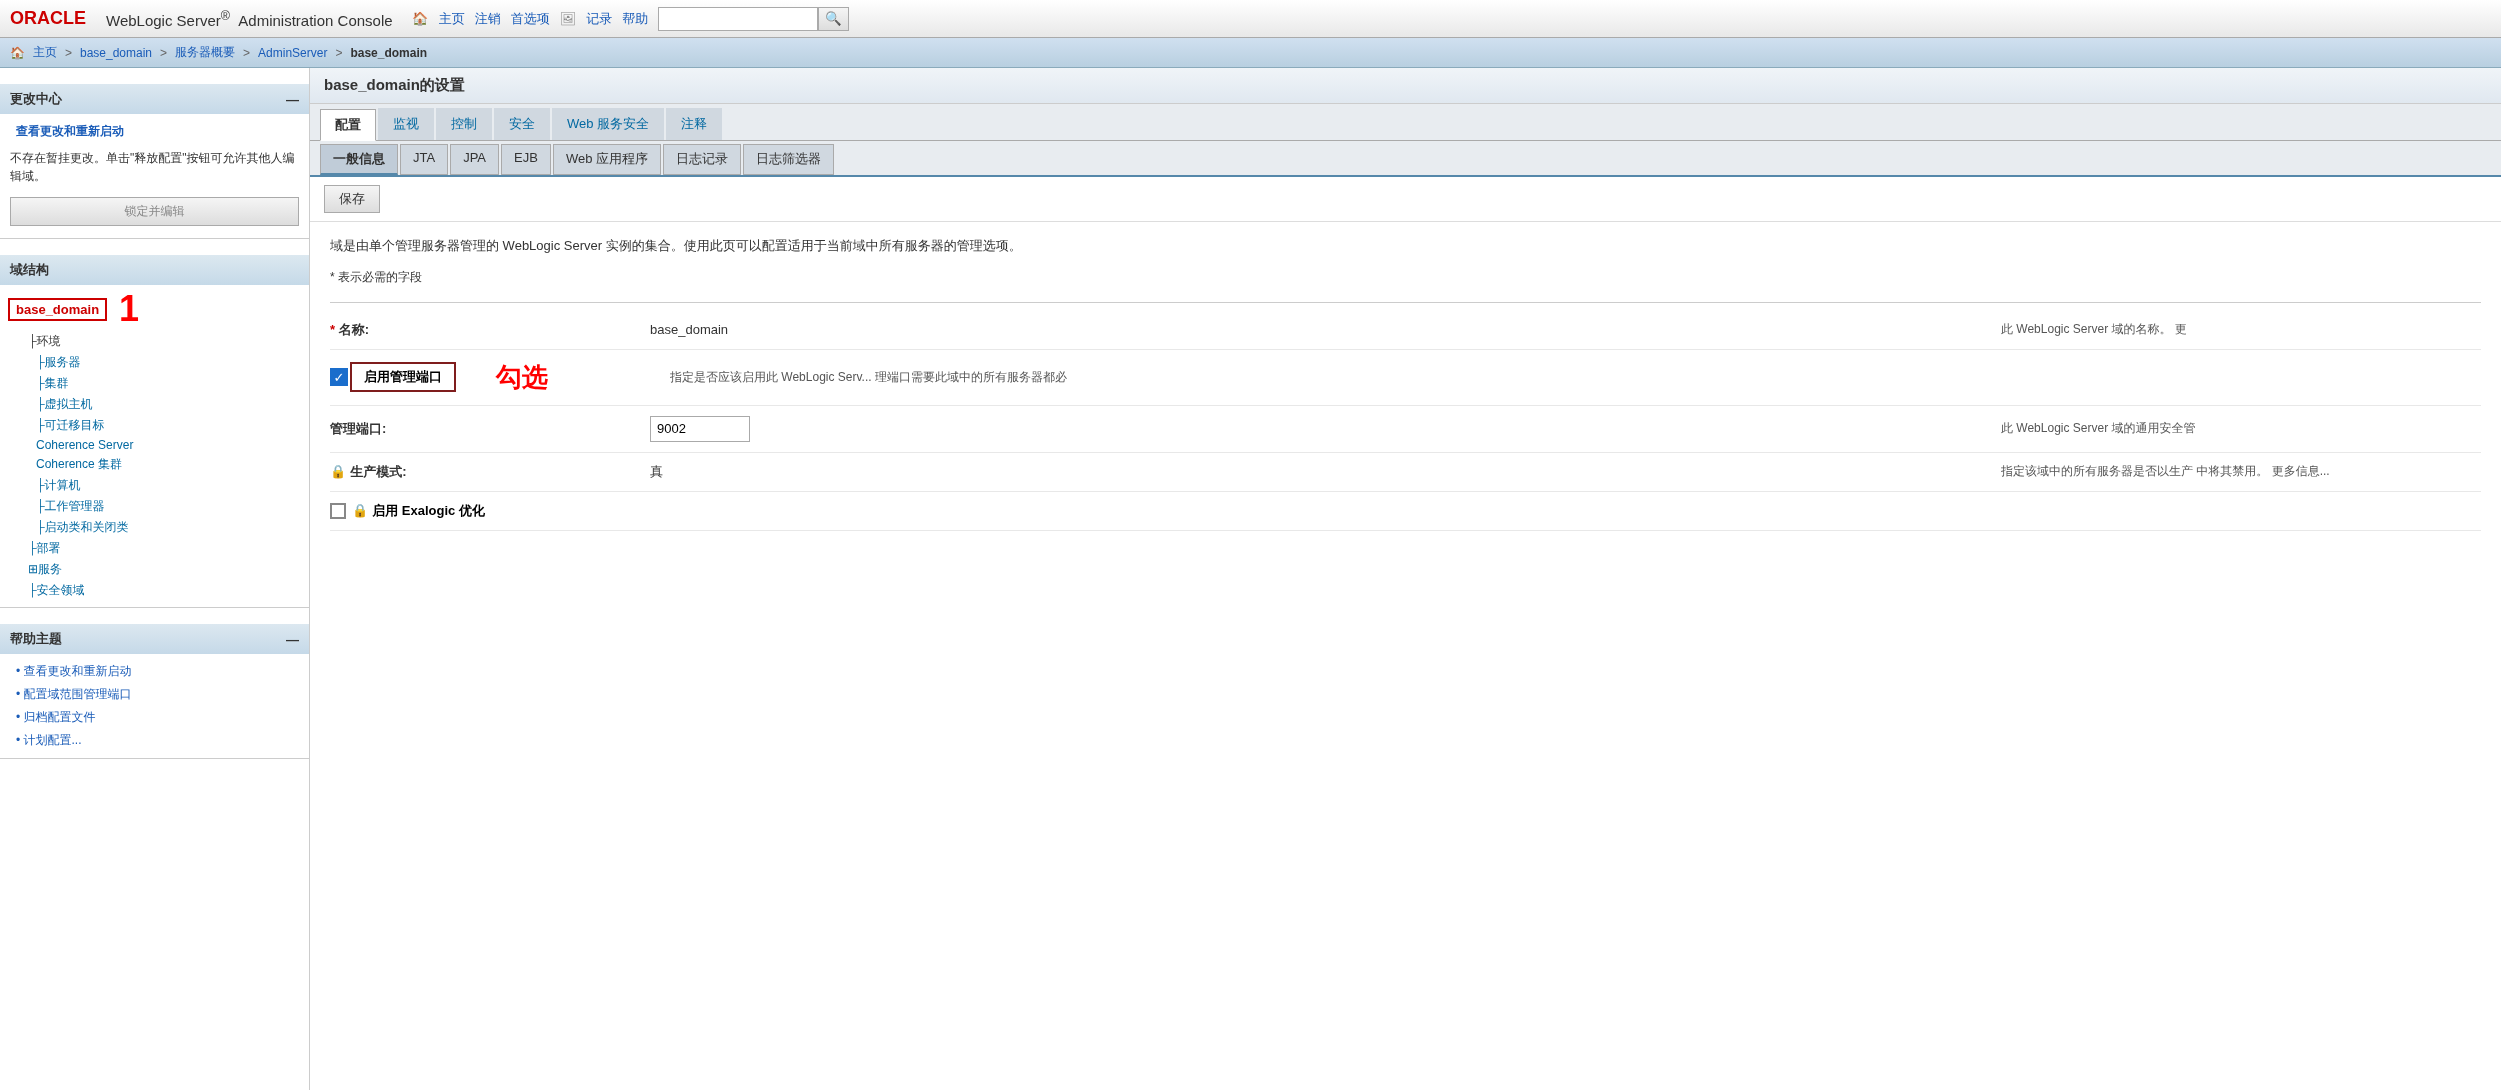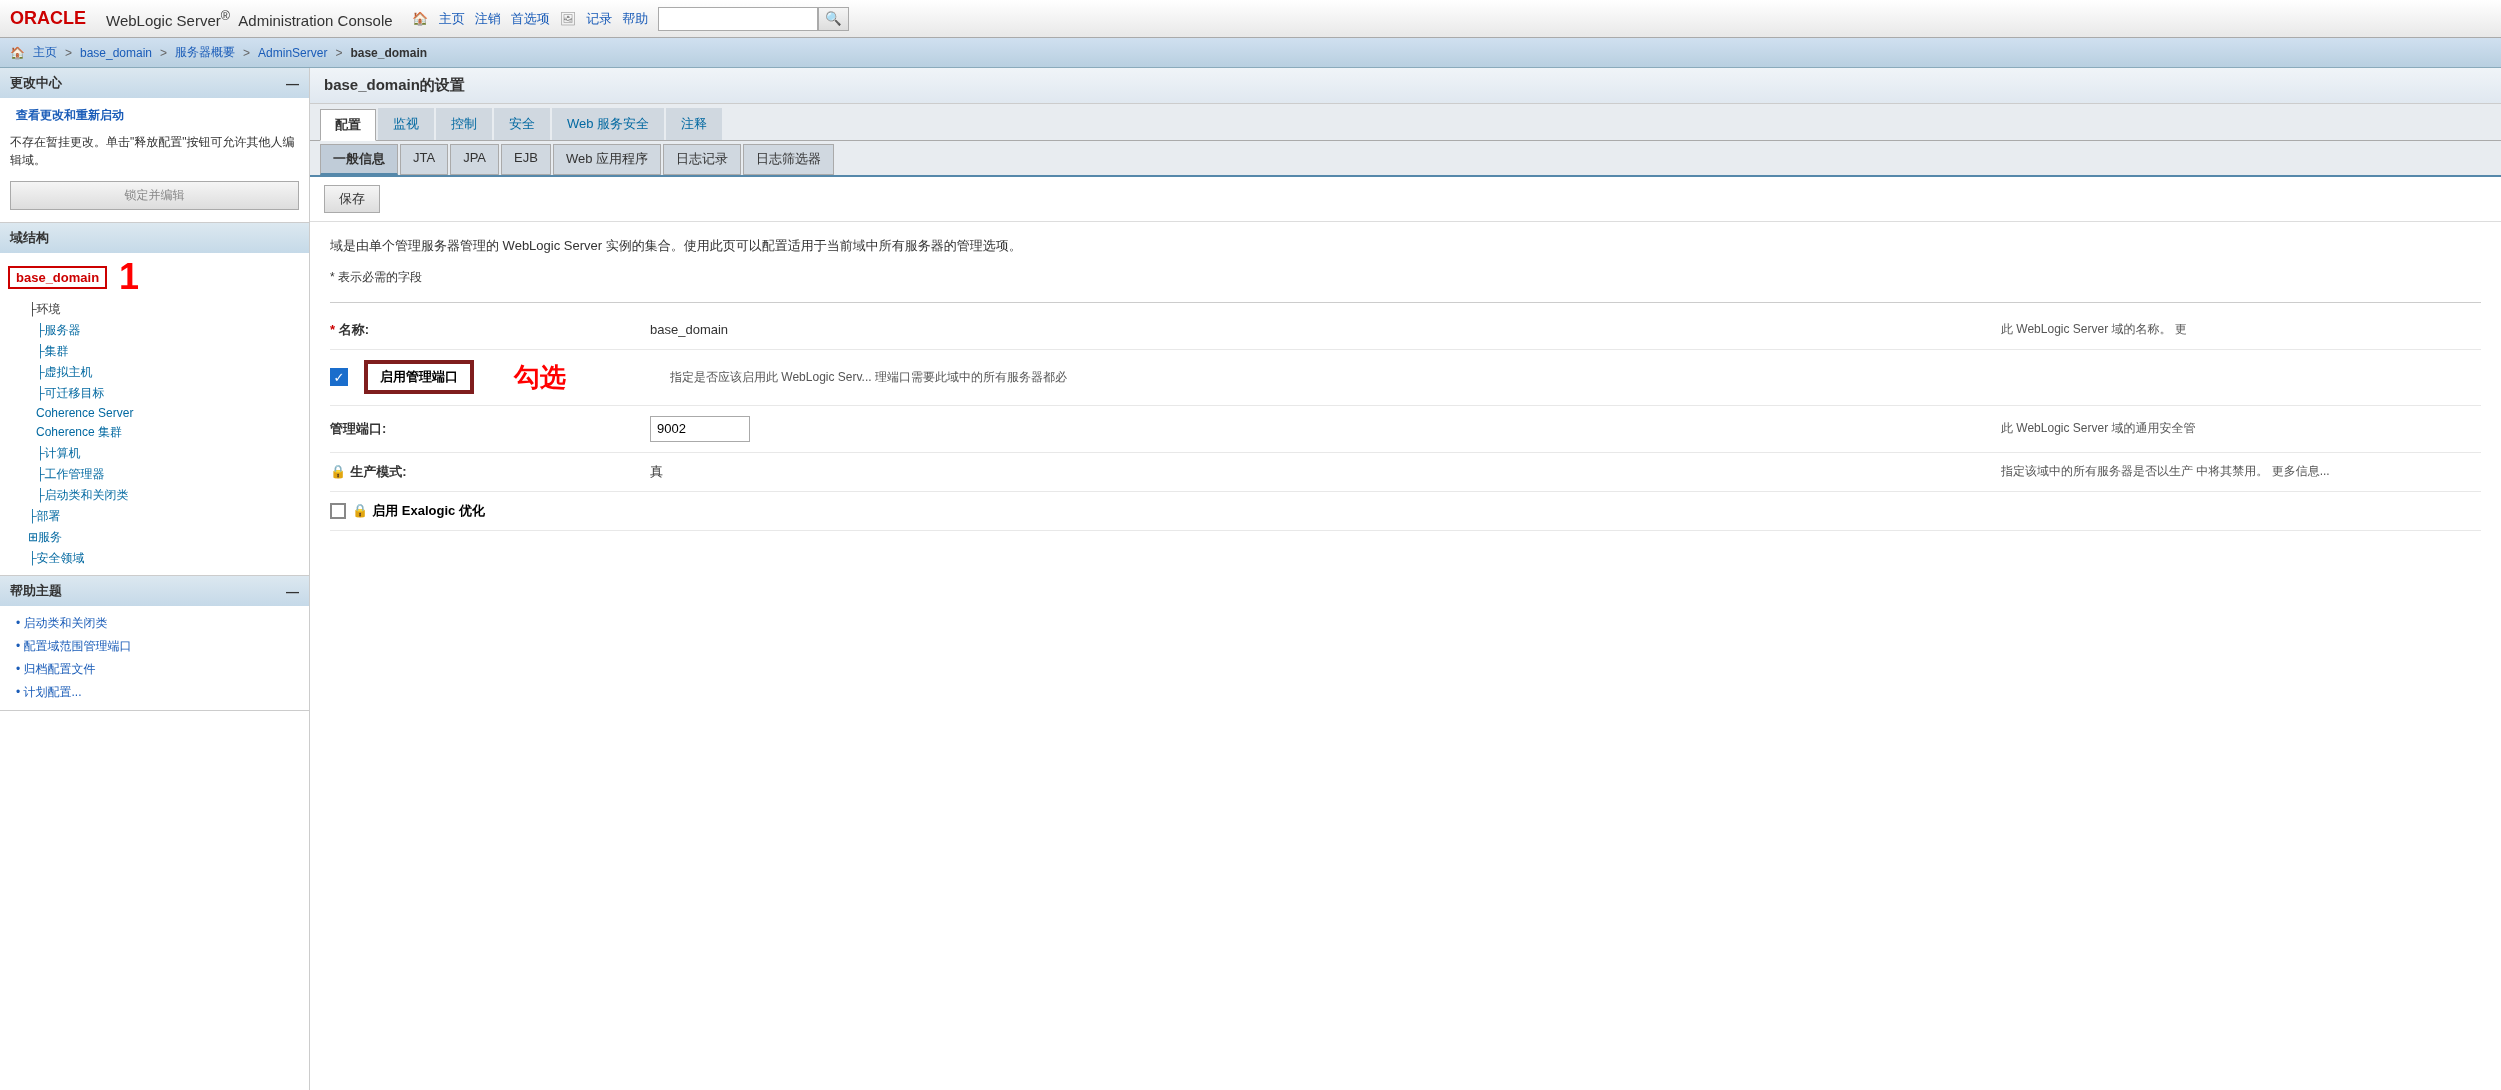--- a/index.html
+++ b/index.html
@@ -83,20 +83,21 @@
     }
     .sidebar-header {
       background: linear-gradient(to bottom, #dce8f0, #c5d9e8);
       padding: 6px 10px;
       font-weight: bold;
       font-size: 13px;
       color: #333;
       display: flex;
       justify-content: space-between;
       align-items: center;
+      margin-top: 16px;
     }
     .sidebar-content {
       padding: 6px 0;
     }
     .sidebar-link {
       display: block;
       padding: 3px 16px;
       color: #1a5cb8;
       text-decoration: none;
       font-size: 12px;
@@ -386,21 +387,21 @@
         <a href="#" class="tree-item indent1 link">├安全领域</a>
       </div>
     </div>
 
     <div class="sidebar-section">
       <div class="sidebar-header">
         <span>帮助主题</span>
         <span style="cursor:pointer;">—</span>
       </div>
       <div class="help-section">
-        <a href="#" class="help-link">• 启动类和关闭类</a>
+        <a href="#" class="help-link">• 查看更改和重新启动</a>
         <a href="#" class="help-link">• 配置域范围管理端口</a>
         <a href="#" class="help-link">• 归档配置文件</a>
         <a href="#" class="help-link">• 计划配置...</a>
       </div>
     </div>
 
   </div>
 
   <div class="content-area">
 
@@ -441,21 +442,21 @@
         </div>
         <div class="form-value">base_domain</div>
         <div class="form-help">此 WebLogic Server 域的名称。 更</div>
       </div>
 
       <div class="checkbox-row">
         <div style="width:320px; min-width:320px; display:flex; align-items:center;">
           <div class="checked-box">
             <span style="color:white; font-size:13px;">✓</span>
           </div>
-          <span style="margin-left:16px; font-weight:bold; font-size:13px; border: 4px solid #7f1d1d; padding: 4px 12px;">启用管理端口</span>
+          <span style="margin-left:2px; font-weight:bold; font-size:13px; border: 2px solid #7f1d1d; padding: 4px 12px;">启用管理端口</span>
           <span style="color:red; font-size:26px; font-weight:bold; margin-left:40px;">勾选</span>
         </div>
         <div class="form-help">指定是否应该启用此 WebLogic Serv... 理端口需要此域中的所有服务器都必</div>
       </div>
 
       <div class="form-row">
         <div class="form-label">管理端口:</div>
         <div class="form-value">
           <input type="text" class="form-input" value="9002" style="">
         </div>

